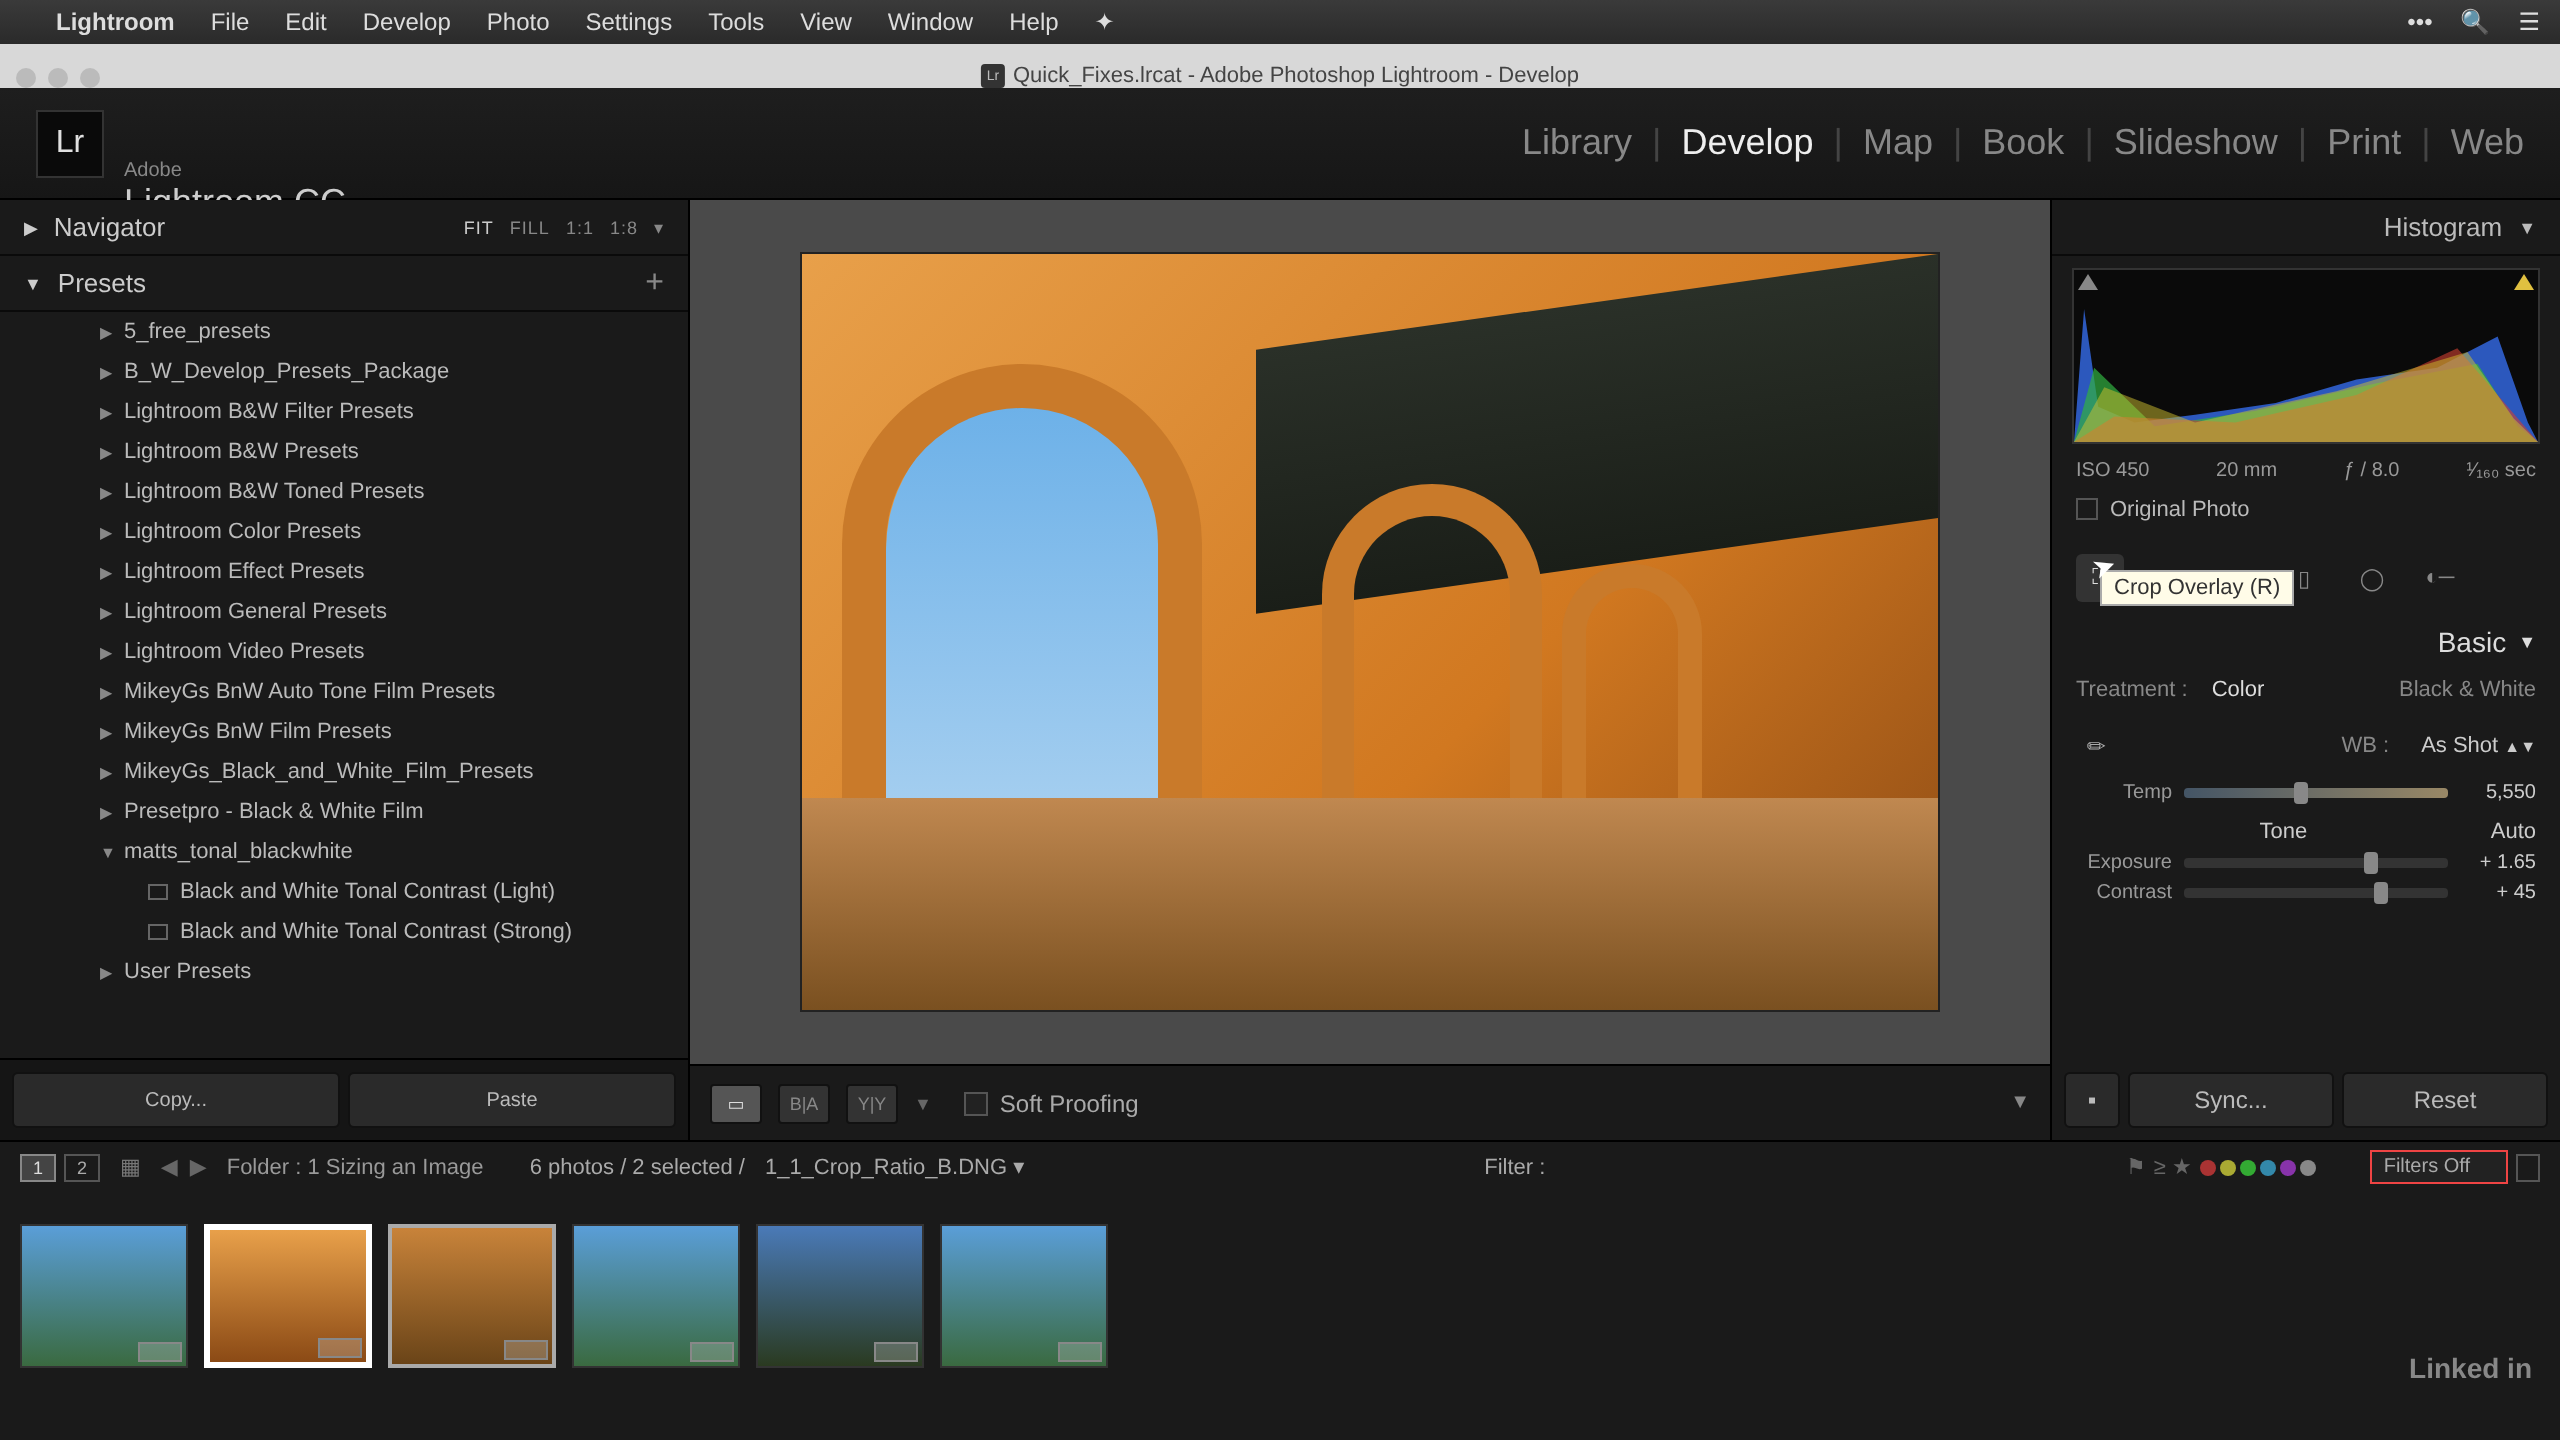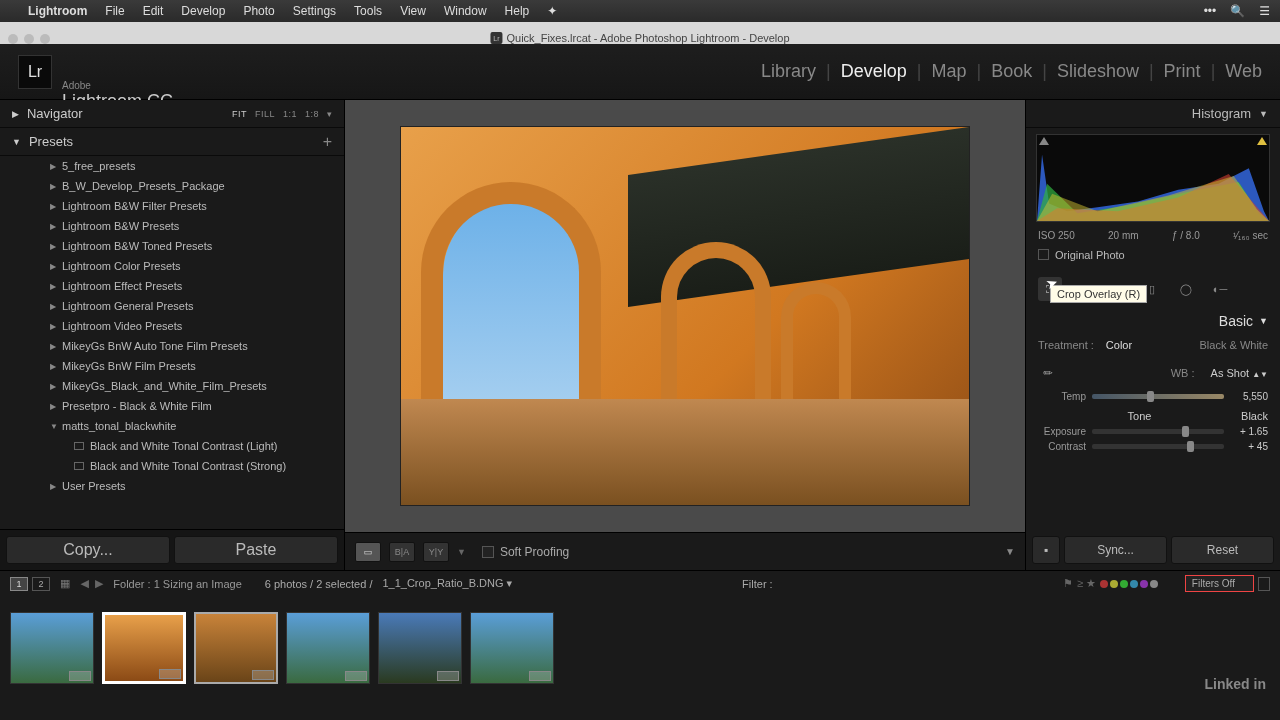--- a/index.html
+++ b/index.html
@@ -38,21 +38,21 @@
 .panel-header .tri { margin-right: 8px; font-size: 9px; }
 .panel-header .opts { margin-left: auto; font-size: 9px; color: #888; display:flex; gap:8px; letter-spacing:0.5px;}
 .panel-header .opts .sel { color:#ccc; }
 .panel-header .plus { margin-left:auto; color:#888; font-size:16px; }
 .preset-list { flex: 1; overflow: hidden; }
 .preset-item { height: 20px; display: flex; align-items: center; padding-left: 62px; color: #bbb; font-size: 11px; position: relative; }
 .preset-item .arr { position: absolute; left: 50px; font-size: 8px; color: #888; }
 .preset-sub { padding-left: 90px; }
 .preset-sub .boxicon { position: absolute; left: 74px; width:10px; height:8px; border:1px solid #666; }
 .left-buttons { display: flex; gap: 4px; padding: 6px; background: #151515; border-top:1px solid #000;}
-.left-buttons button { flex: 1; height: 28px; background: #2a2a2a; border: 1px solid #111; color: #bbb; font-size: 16px; border-radius: 3px; }
+.left-buttons button { flex: 1; height: 28px; background: #2a2a2a; border: 1px solid #111; color: #bbb; font-size: 10px; border-radius: 3px; }
 
 
 .center { flex: 1; display: flex; flex-direction: column; background: #4a4a4a; }
 .canvas { flex: 1; display: flex; align-items: center; justify-content: center; padding: 12px 20px; }
 .photo { width: 570px; height: 380px; background: linear-gradient(135deg, #e8a04a 0%, #d17820 60%, #8b4a15 100%); position: relative; overflow: hidden; border: 1px solid #222;}
 .arch { position: absolute; border: 22px solid #c97a2a; border-bottom: none; border-radius: 140px 140px 0 0; }
 .arch1 { width: 180px; height: 260px; left: 20px; top: 55px; }
 .arch2 { width: 110px; height: 180px; left: 260px; top: 115px; border-width: 16px; }
 .arch3 { width: 70px; height: 120px; left: 380px; top: 155px; border-width: 12px; }
 .sky { position: absolute; left: 42px; top: 70px; width: 156px; height: 220px; background: linear-gradient(#6bb0e8, #a8d0f0); border-radius: 100px 100px 0 0; }
@@ -315,21 +315,21 @@
       <span class="histo-tri-l"></span>
       <span class="histo-tri-r"></span>
       <svg class="histo-svg" viewBox="0 0 230 88" preserveAspectRatio="none">
         <path d="M0,88 L5,20 L12,70 L30,78 L60,74 L100,68 L140,56 L180,50 L210,34 L225,78 L230,88 Z" fill="#3060d0" opacity="0.9"></path>
         <path d="M0,88 L10,50 L40,80 L90,72 L150,58 L200,48 L220,80 L230,88 Z" fill="#30b040" opacity="0.7"></path>
         <path d="M0,88 L20,75 L80,78 L140,64 L190,40 L215,70 L230,88 Z" fill="#d04030" opacity="0.6"></path>
         <path d="M0,88 L15,60 L60,78 L130,62 L195,42 L218,76 L230,88 Z" fill="#d0c030" opacity="0.5"></path>
       </svg>
     </div>
     <div class="histo-info">
-      <span>ISO 250</span>
+      <span>ISO 450</span>
       <span>20 mm</span>
       <span>ƒ / 8.0</span>
       <span>¹⁄₁₆₀ sec</span>
     </div>
     <div class="orig-photo">
       <span class="cb"></span>
       <span>Original Photo</span>
     </div>
     <div class="tool-strip">
       <span class="cursor">➤</span>
@@ -357,21 +357,21 @@
     </div>
     <div class="slider-row">
       <span class="lbl">Temp</span>
       <div class="slider-track">
           <div class="slider-thumb" style="left:42%"></div>
         </div>
       <span class="val">5,550</span>
     </div>
     <div class="tone-hdr">
       <span class="t">Tone</span>
-      <span class="a">Black</span>
+      <span class="a">Auto</span>
     </div>
     <div class="slider-row">
       <span class="lbl">Exposure</span>
       <div class="slider-track plain">
           <div class="slider-thumb" style="left:68%"></div>
         </div>
       <span class="val">+ 1.65</span>
     </div>
     <div class="slider-row">
       <span class="lbl">Contrast</span>

